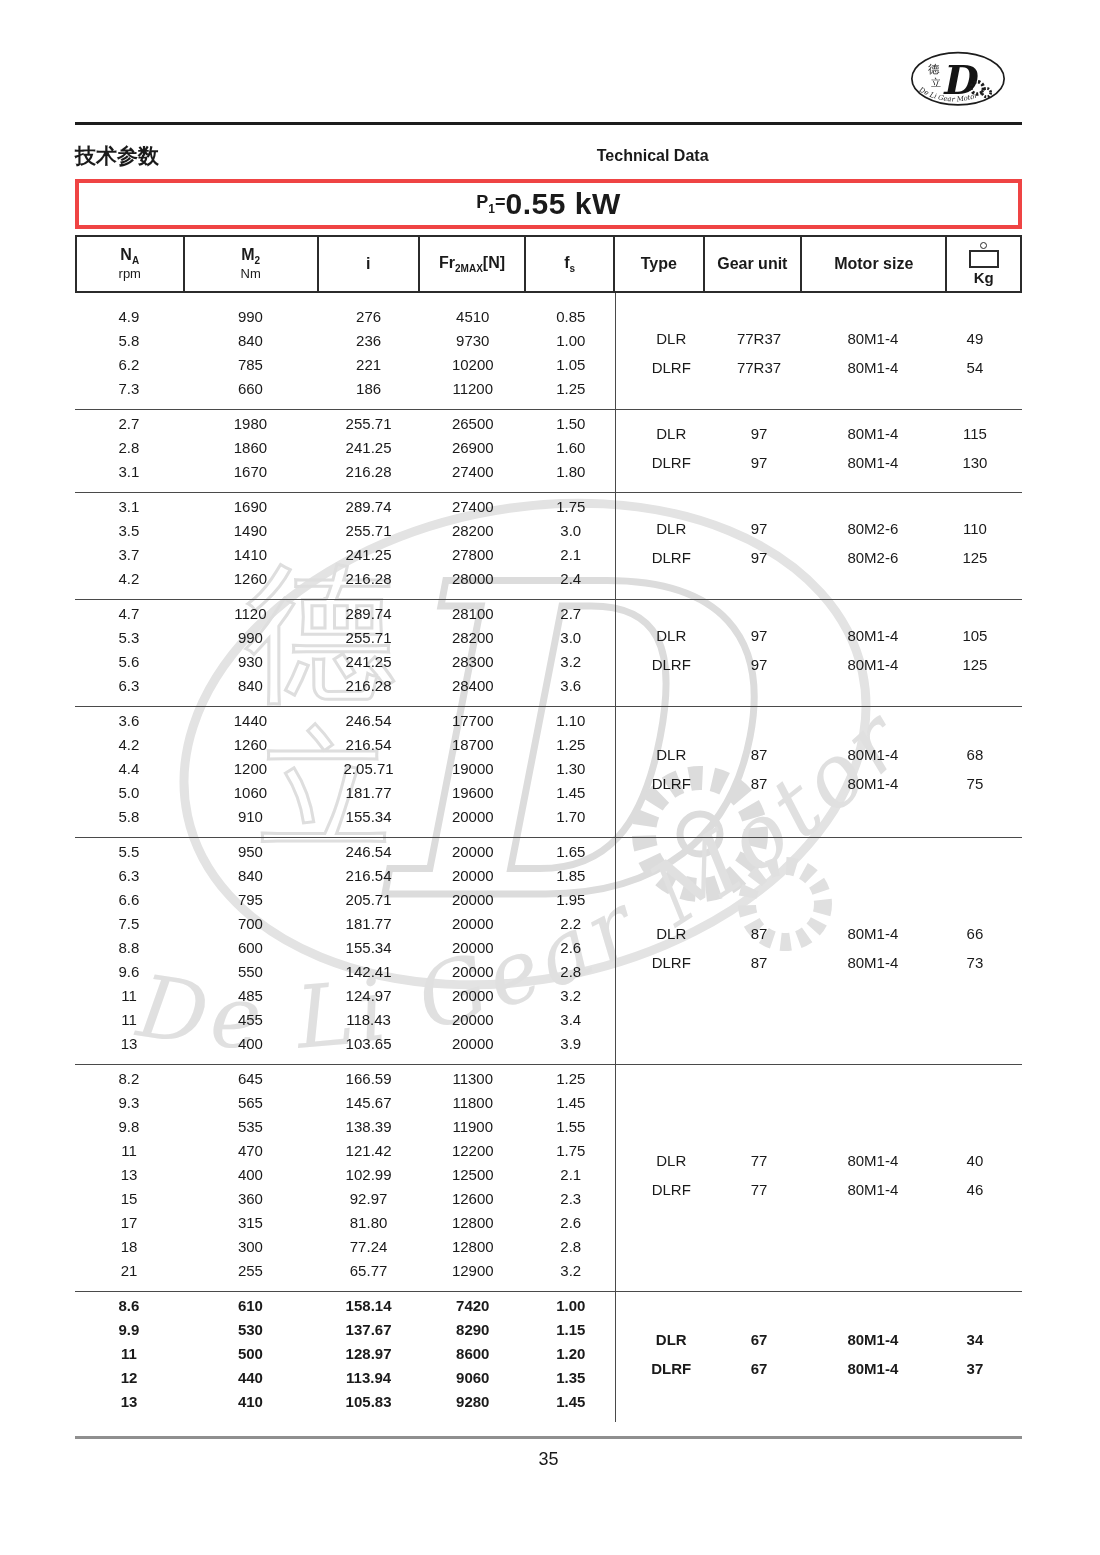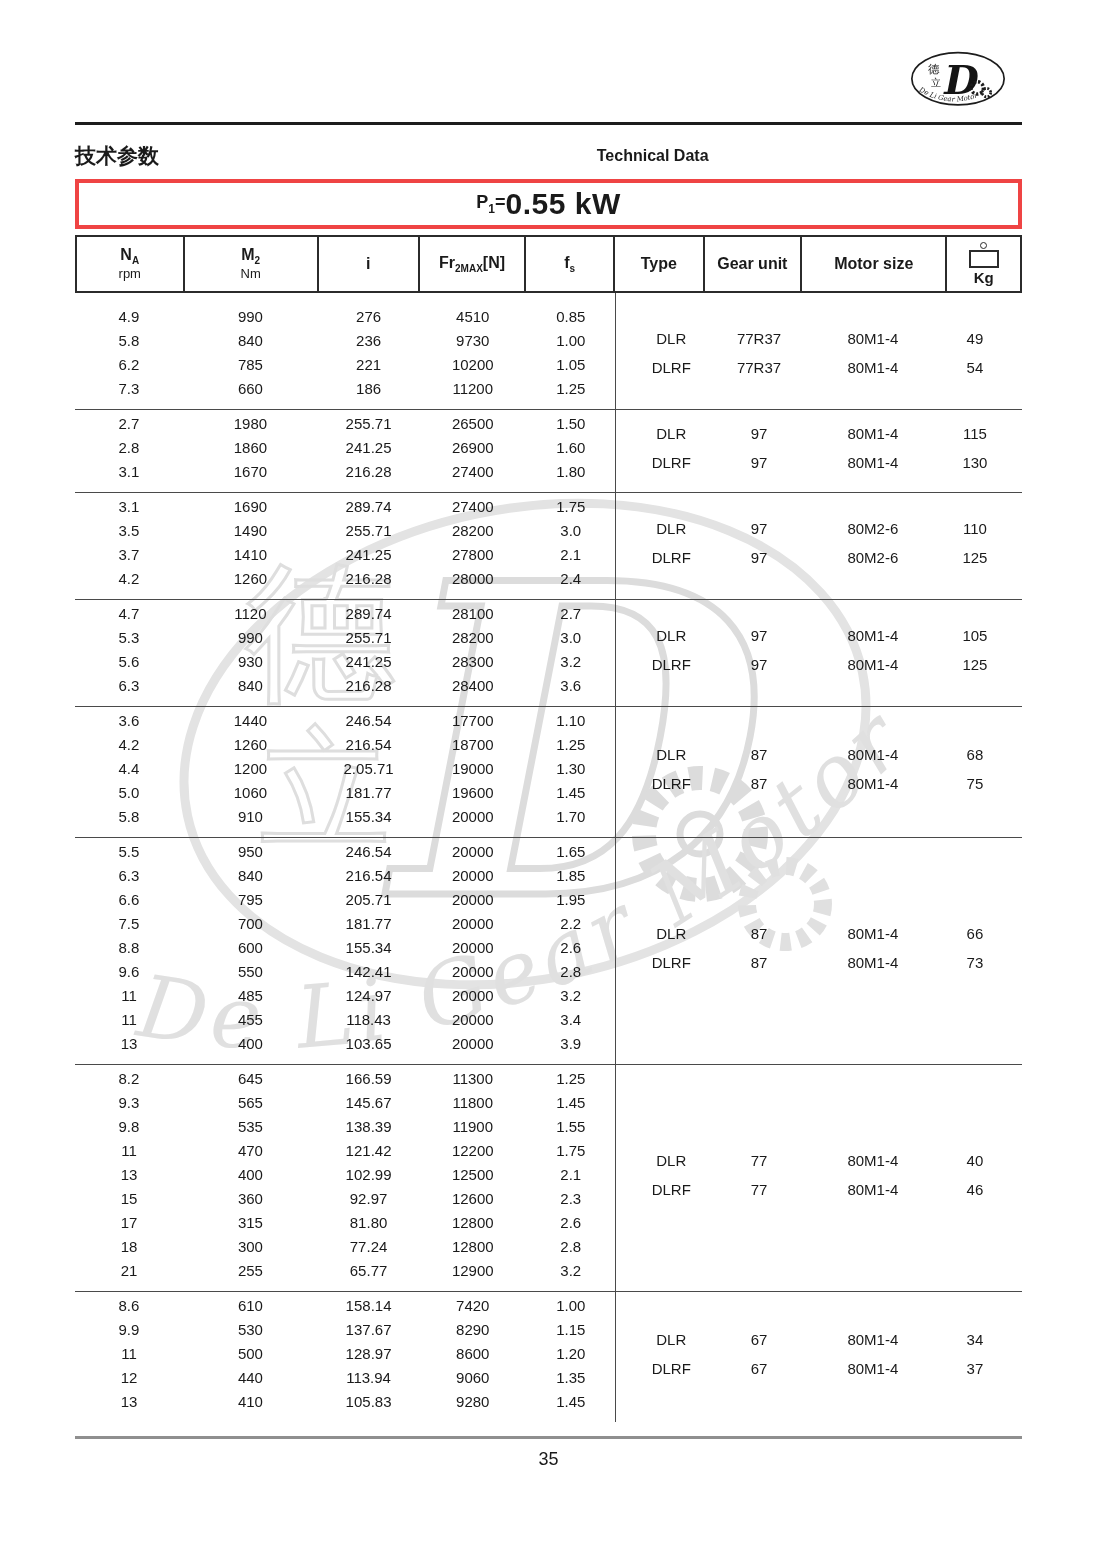--- a/index.html
+++ b/index.html
@@ -36,21 +36,21 @@
   .h-unit { font-size:13px; font-weight:normal; }
   .w-na{width:11.40%} .w-m2{width:14.25%} .w-i{width:10.70%} .w-fr{width:11.30%} .w-fs{width:9.40%}
   .w-type{width:9.50%} .w-gear{width:10.35%} .w-motor{width:15.40%} .w-kg{width:7.70%}
   .kg-icon { display:flex; flex-direction:column; align-items:center; margin-bottom:1px; }
   .kg-knob { width:7px; height:7px; border:1.5px solid #2b2b2b; border-radius:50%; background:#fff; }
   .kg-body { width:30px; height:18px; border:2px solid #2b2b2b; margin-top:1px; background:#fff; }
   .kg-label { font-size:15px; }
 
   
   .group { display:flex; border-bottom:1.5px solid #4a4a4a; }
-  .group:last-child { border-bottom:none; }
+  .group:last-child { border-bottom:none;font-weight:bold; }
   .gleft { width:57.05%; padding:5px 0; }
   .gright { width:42.95%; border-left:1.5px solid #4a4a4a; display:flex; flex-direction:column;
             justify-content:center; gap:5px; padding:5px 13px; }
   .group:first-child .gleft, .group:first-child .gright { padding-top:15px; }
   .grow, .vrow { display:flex; height:24px; }
   .gcell { display:inline-block; text-align:center; font-size:15px; }
   .c-na{width:19.98%} .c-m2{width:24.98%} .c-i{width:18.76%} .c-fr{width:19.81%} .c-fs{width:16.48%}
   .v-type{width:22.12%} .v-gear{width:24.10%} .v-motor{width:35.86%} .v-kg{width:17.93%}
 
   

